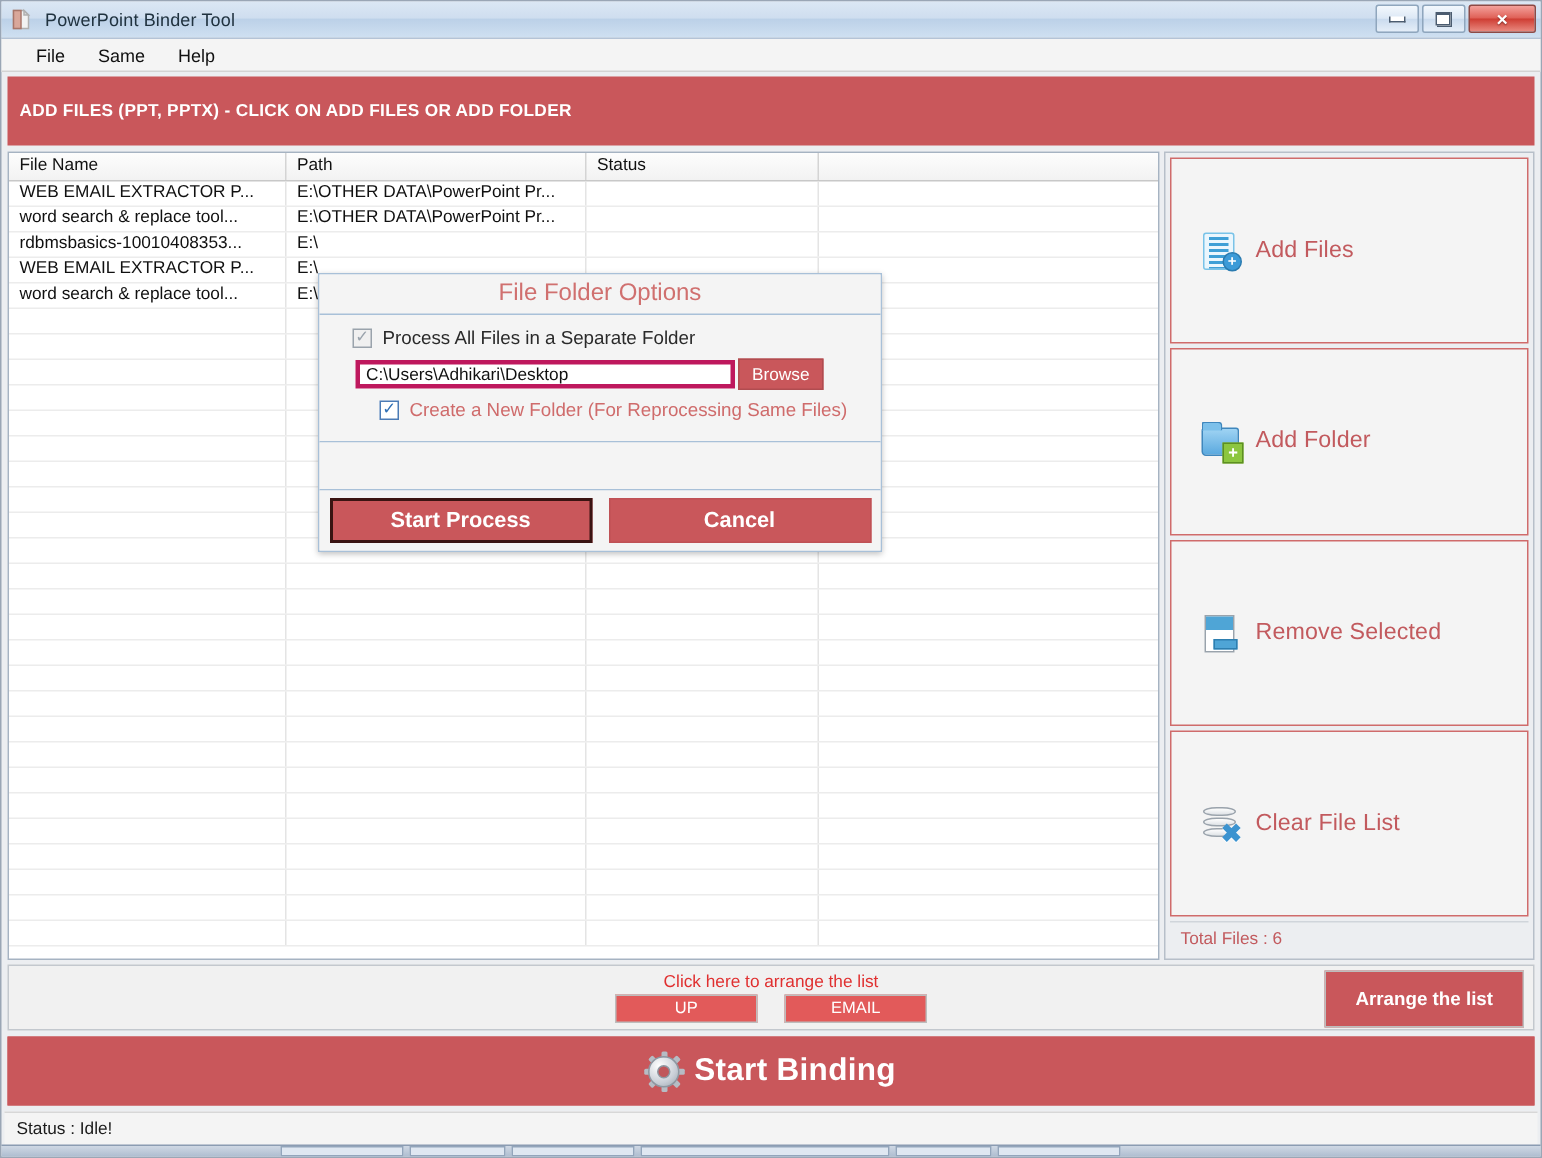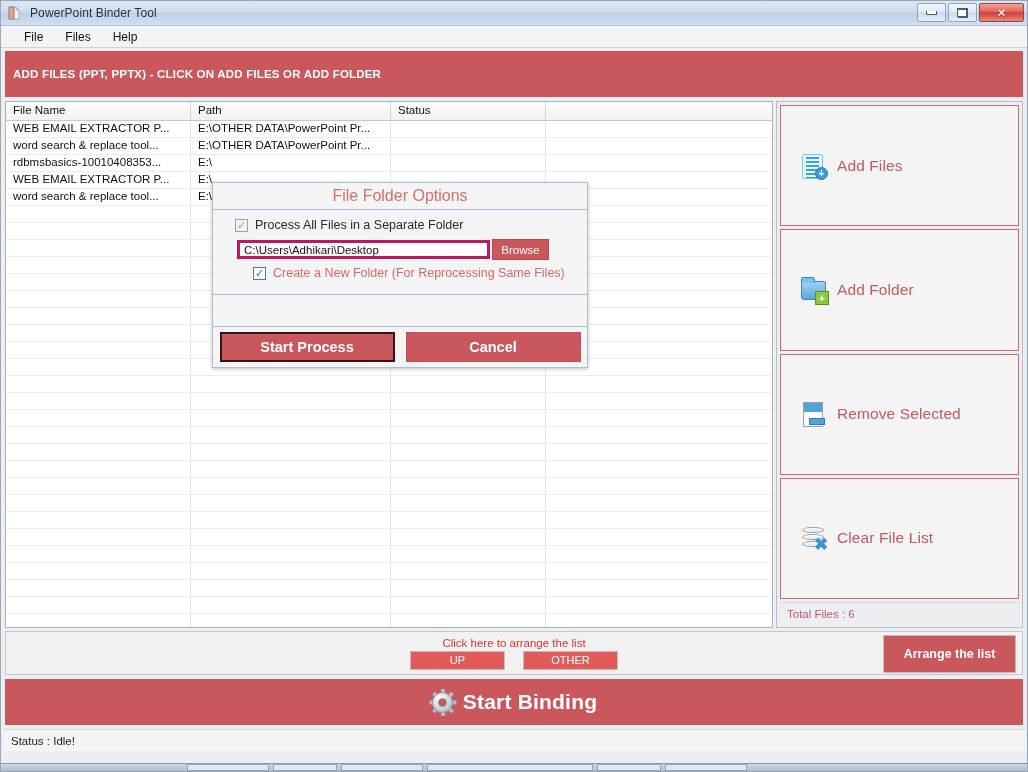--- a/index.html
+++ b/index.html
@@ -308,21 +308,21 @@
   #gear-icon .tooth.t2 { transform: rotate(45deg); }
   #gear-icon .tooth.t3 { transform: rotate(90deg); }
   #gear-icon .tooth.t4 { transform: rotate(135deg); }
   #start-binding-label {
     color: #fff; font-size: 21px; font-weight: bold; letter-spacing: .2px;
   }
 
   
   #statusbar {
     height: 22px; min-height: 22px;
-    margin: 4px 2px 12px 2px;
+    margin: 4px 2px 0 2px;
     background: #f4f4f4;
     border-top: 1px solid #d7d7d7;
     display: flex; align-items: center;
     padding-left: 8px;
     font-size: 11.5px; color: #1a1a1a;
   }
   
   #taskbar {
     height: 8px; min-height: 8px;
     background: linear-gradient(to bottom,#cfd8e4,#aebdd0);
@@ -428,21 +428,21 @@
         <span class="max-glyph"></span>
       </span>
       <span class="winbtn close">
         <span class="close-glyph">×</span>
       </span>
     </span>
   </div>
 
   <div id="menubar">
     <span class="menu-item">File</span>
-    <span class="menu-item">Files</span>
+    <span class="menu-item">Same</span>
     <span class="menu-item">Help</span>
   </div>
 
   <div id="banner">
     <span id="banner-text">ADD FILES (PPT, PPTX) - CLICK ON ADD FILES OR ADD FOLDER</span>
   </div>
 
   <div id="body-area">
 
     <div id="listpanel">
@@ -686,21 +686,21 @@
 
       <div id="total-files">Total Files : 6</div>
     </div>
   </div>
 
   <div id="arrange-strip">
     <div id="arrange-center">
       <span id="arrange-hint">Click here to arrange the list</span>
       <span id="updown">
         <span class="ud-btn">UP</span>
-        <span class="ud-btn">OTHER</span>
+        <span class="ud-btn">EMAIL</span>
       </span>
     </div>
     <div id="arrange-btn">Arrange the list</div>
   </div>
 
   <div id="start-binding">
     <span id="gear-icon">
       <span class="tooth"></span>
         <span class="tooth t2"></span>
       <span class="tooth t3"></span>

